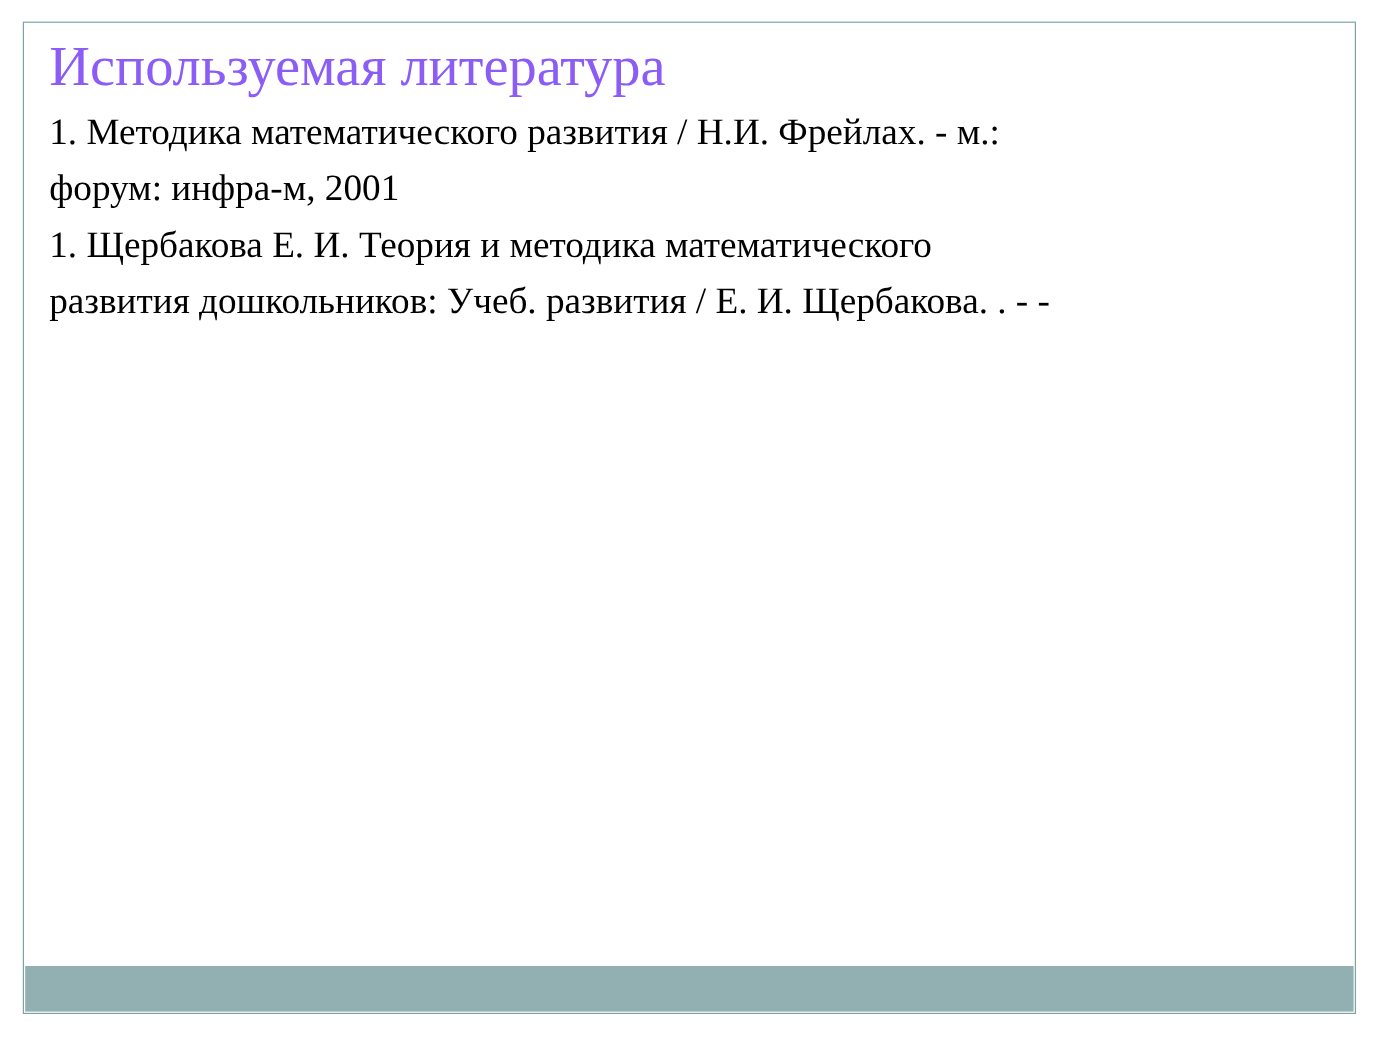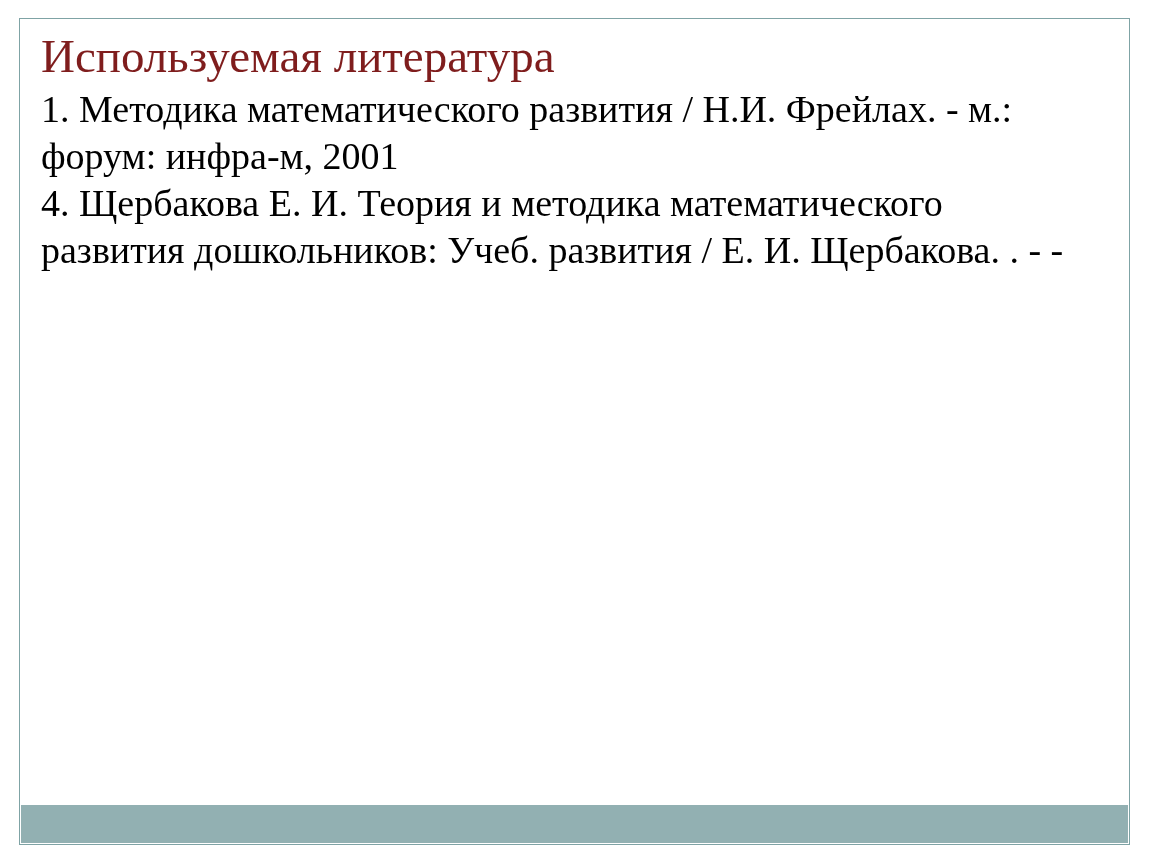--- a/index.html
+++ b/index.html
@@ -35,35 +35,35 @@
     left: 41px;
     top: 28px;
     width: 1060px;
   }
 
   .slide-title {
     font-family: "Liberation Serif", "DejaVu Serif", serif;
     font-size: 47px;
     line-height: 56px;
     font-weight: normal;
-    color: #7f1d1d;
+    color: #8b5cf6;
     margin: 0 0 2px 0;
     letter-spacing: 0px;
     white-space: nowrap;
   }
 
   .body-block {
     margin: 0;
     padding: 0;
     list-style: none;
   }
 
   .body-line {
     font-family: "Liberation Serif", "DejaVu Serif", serif;
-    font-size: 38px;
+    font-size: 31px;
     line-height: 47px;
     color: #000000;
     white-space: nowrap;
     margin: 0;
     padding: 0;
   }
 
   
   .bottom-band {
     position: absolute;
@@ -81,21 +81,21 @@
 
   <div class="slide-frame"></div>
 
   <div class="content">
 
     <h1 class="slide-title">Используемая литература</h1>
 
     <div class="body-block">
       <p class="body-line">1. Методика математического развития / Н.И. Фрейлах. - м.:</p>
       <p class="body-line">форум: инфра-м, 2001</p>
-      <p class="body-line">4. Щербакова Е. И. Теория и методика математического</p>
+      <p class="body-line">1. Щербакова Е. И. Теория и методика математического</p>
       <p class="body-line">развития дошкольников: Учеб. развития / Е. И. Щербакова. . - -</p>
     </div>
 
   </div>
 
   <div class="bottom-band"></div>
 
 </div>
 
 </body></html>

